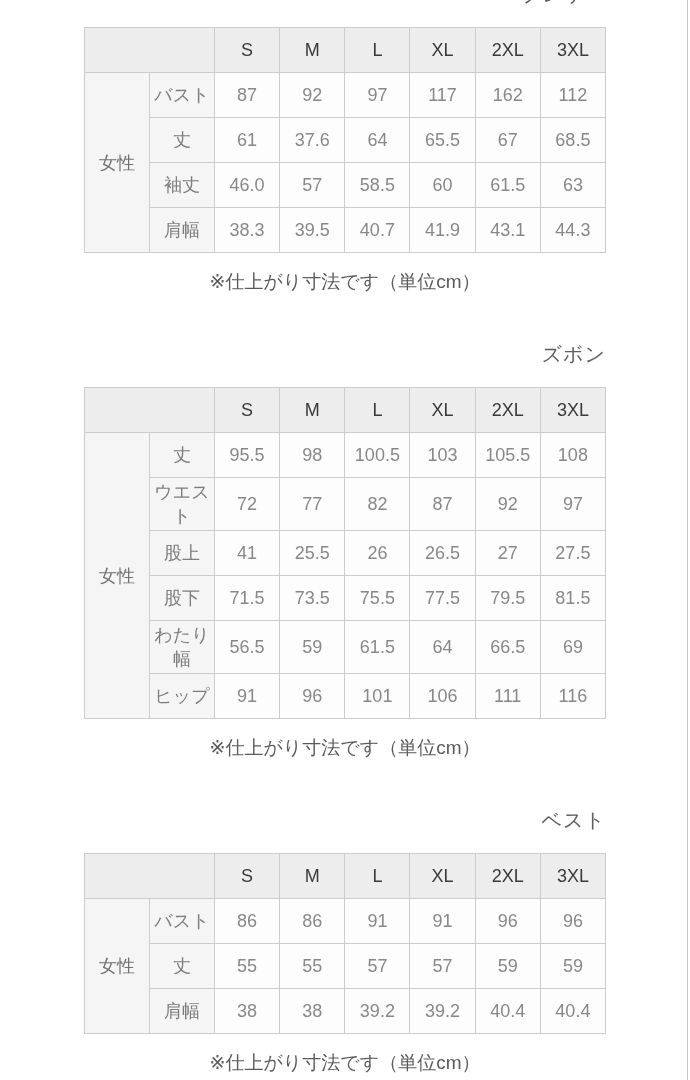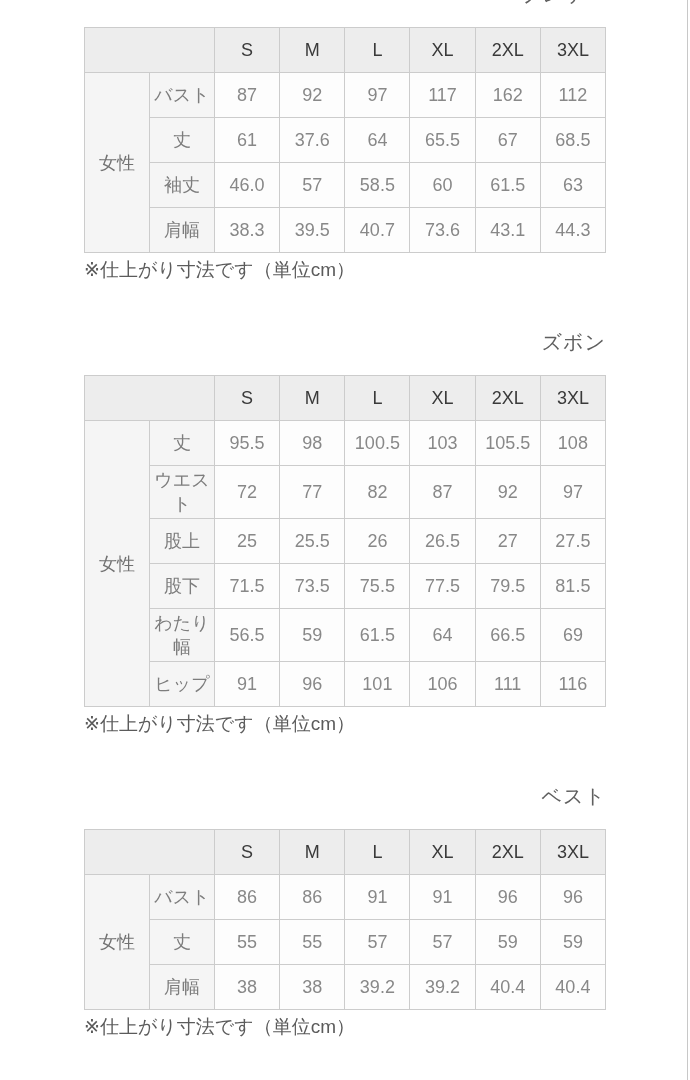--- a/index.html
+++ b/index.html
@@ -70,25 +70,25 @@
   }
   table.size-table th.gender-cell {
     color: #717171;
   }
   table.size-table td.value-cell {
     background: #fdfdfd;
     color: #888888;
     padding: 10px 2px;
   }
   .note {
-    margin: 4px 0 46px 0;
+    margin: 16px 0 46px 0;
     font-size: 19px;
     line-height: 26px;
     color: #5b5b5b;
-    text-align: left;
+    text-align: center;
   }
   .size-section:last-child .note { margin-bottom: 0; }
 </style>
 </head>
 <body>
 
 <div id="app">
   <section class="size-section first">
     <h2 class="section-title">ブレザー</h2>
     <table class="size-table">
@@ -140,21 +140,21 @@
             <td class="value-cell">58.5</td>
             <td class="value-cell">60</td>
             <td class="value-cell">61.5</td>
             <td class="value-cell">63</td>
           </tr>
           <tr>
             <th class="row-label">肩幅</th>
             <td class="value-cell">38.3</td>
             <td class="value-cell">39.5</td>
             <td class="value-cell">40.7</td>
-            <td class="value-cell">73.6</td>
+            <td class="value-cell">41.9</td>
             <td class="value-cell">43.1</td>
             <td class="value-cell">44.3</td>
           </tr>
         </tbody>
     </table>
     <p class="note">※仕上がり寸法です（単位cm）</p>
   </section>
 
   <section class="size-section">
     <h2 class="section-title">ズボン</h2>
@@ -195,21 +195,21 @@
             <th class="row-label">ウエスト</th>
             <td class="value-cell">72</td>
             <td class="value-cell">77</td>
             <td class="value-cell">82</td>
             <td class="value-cell">87</td>
             <td class="value-cell">92</td>
             <td class="value-cell">97</td>
           </tr>
           <tr>
             <th class="row-label">股上</th>
-            <td class="value-cell">25</td>
+            <td class="value-cell">41</td>
             <td class="value-cell">25.5</td>
             <td class="value-cell">26</td>
             <td class="value-cell">26.5</td>
             <td class="value-cell">27</td>
             <td class="value-cell">27.5</td>
           </tr>
           <tr>
             <th class="row-label">股下</th>
             <td class="value-cell">71.5</td>
             <td class="value-cell">73.5</td>

